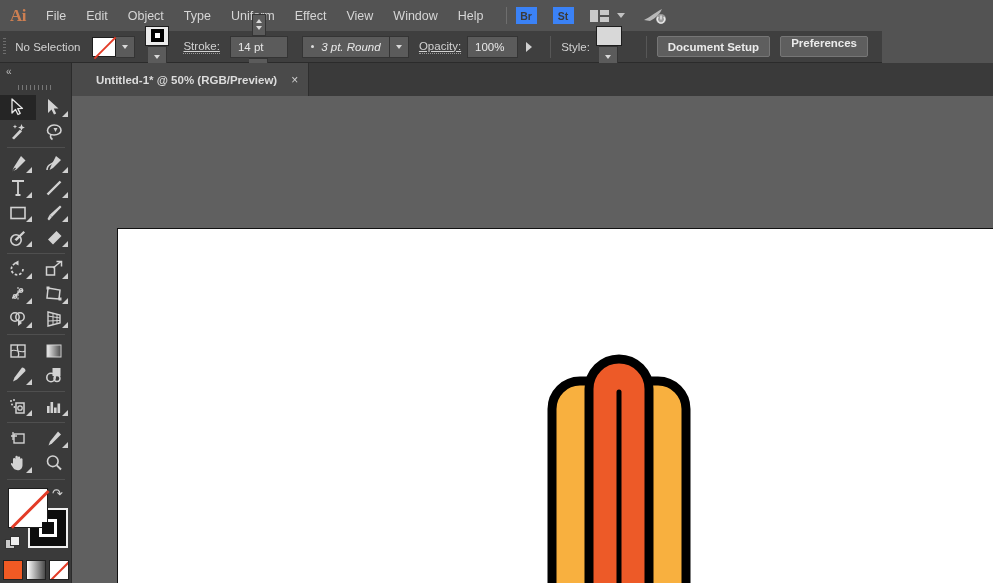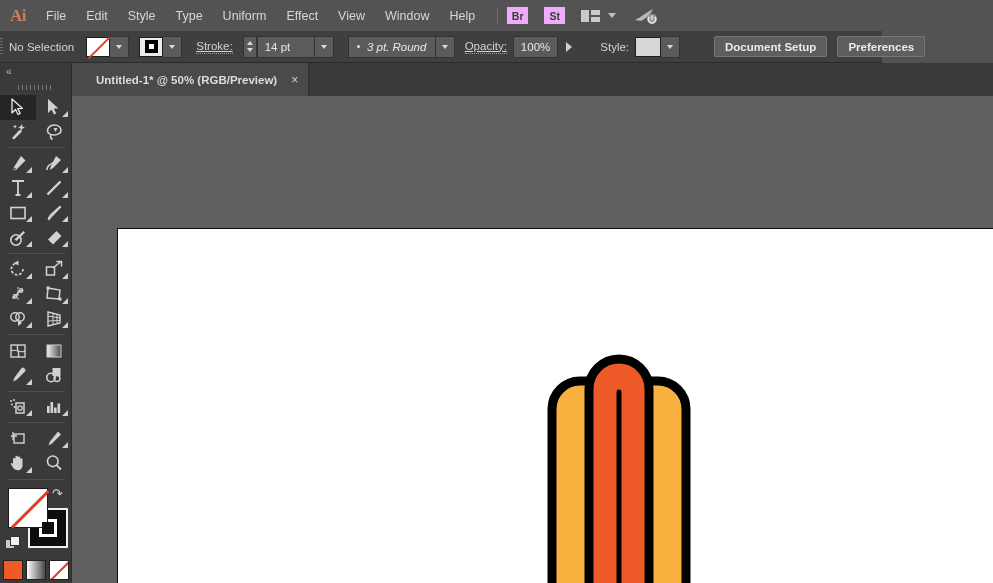--- a/index.html
+++ b/index.html
@@ -29,21 +29,21 @@
     height: 31px; padding: 0 10px;
     display: flex; align-items: center;
     color: #d6d6d6; font-size: 12.5px;
     cursor: default; white-space: nowrap;
   }
   .mb-sep {
     width: 1px; height: 17px; background: #6e6e6e; margin: 0 9px 0 12px;
   }
   .sq-btn {
     width: 21px; height: 17px;
-    background: #f0abfc; color: #3a3a3a;
+    background: #3b82f6; color: #3a3a3a;
     font-size: 10.5px; font-weight: bold;
     display: flex; align-items: center; justify-content: center;
     margin-right: 16px; cursor: default;
   }
   .arrange-ico { display: flex; align-items: center; cursor: default; }
   .arr-grid { display: flex; gap: 2px; }
   .arr-grid .a1 { width: 8px; height: 12px; background: #c9c9c9; }
   .arr-grid .col2 { display: flex; flex-direction: column; gap: 2px; }
   .arr-grid .col2 div { width: 9px; height: 5px; background: #c9c9c9; }
   .chev {
@@ -98,21 +98,21 @@
     display: flex; align-items: center; justify-content: center; cursor: pointer;
   }
   .dd-btn .tri {
     width: 0; height: 0;
     border-left: 3.5px solid transparent; border-right: 3.5px solid transparent;
     border-top: 4.5px solid #d9d9d9;
   }
   .group { display: flex; align-items: center; }
   .mr6 { margin-right: 6px; }
   .mr10 { margin-right: 10px; }
-  .mr14 { margin-right: 14px; }
+  .mr14 { margin-right: 14px; flex-direction: column; }
   .dotted-ul { border-bottom: 1px dotted #9a9a9a; padding-bottom: 1px; text-decoration: underline; }
   .stepper {
     width: 14px; height: 22px; background: #5b5b5b; border: 1px solid #343434;
     display: flex; flex-direction: column; align-items: center; justify-content: center;
     gap: 3px; cursor: pointer;
   }
   .stepper .up {
     width: 0; height: 0; border-left: 3.5px solid transparent;
     border-right: 3.5px solid transparent; border-bottom: 4px solid #d9d9d9;
   }
@@ -278,21 +278,21 @@
 </head>
 <body>
 
 <div id="app">
 
   <div id="menubar">
     <div id="ai-logo">Ai</div>
 
     <div class="menu-item">File</div>
     <div class="menu-item">Edit</div>
-    <div class="menu-item">Style</div>
+    <div class="menu-item">Object</div>
     <div class="menu-item">Type</div>
     <div class="menu-item">Uniform</div>
     <div class="menu-item">Effect</div>
     <div class="menu-item">View</div>
     <div class="menu-item">Window</div>
     <div class="menu-item">Help</div>
 
     <div class="mb-sep"></div>
 
     <div class="sq-btn">Br</div>

